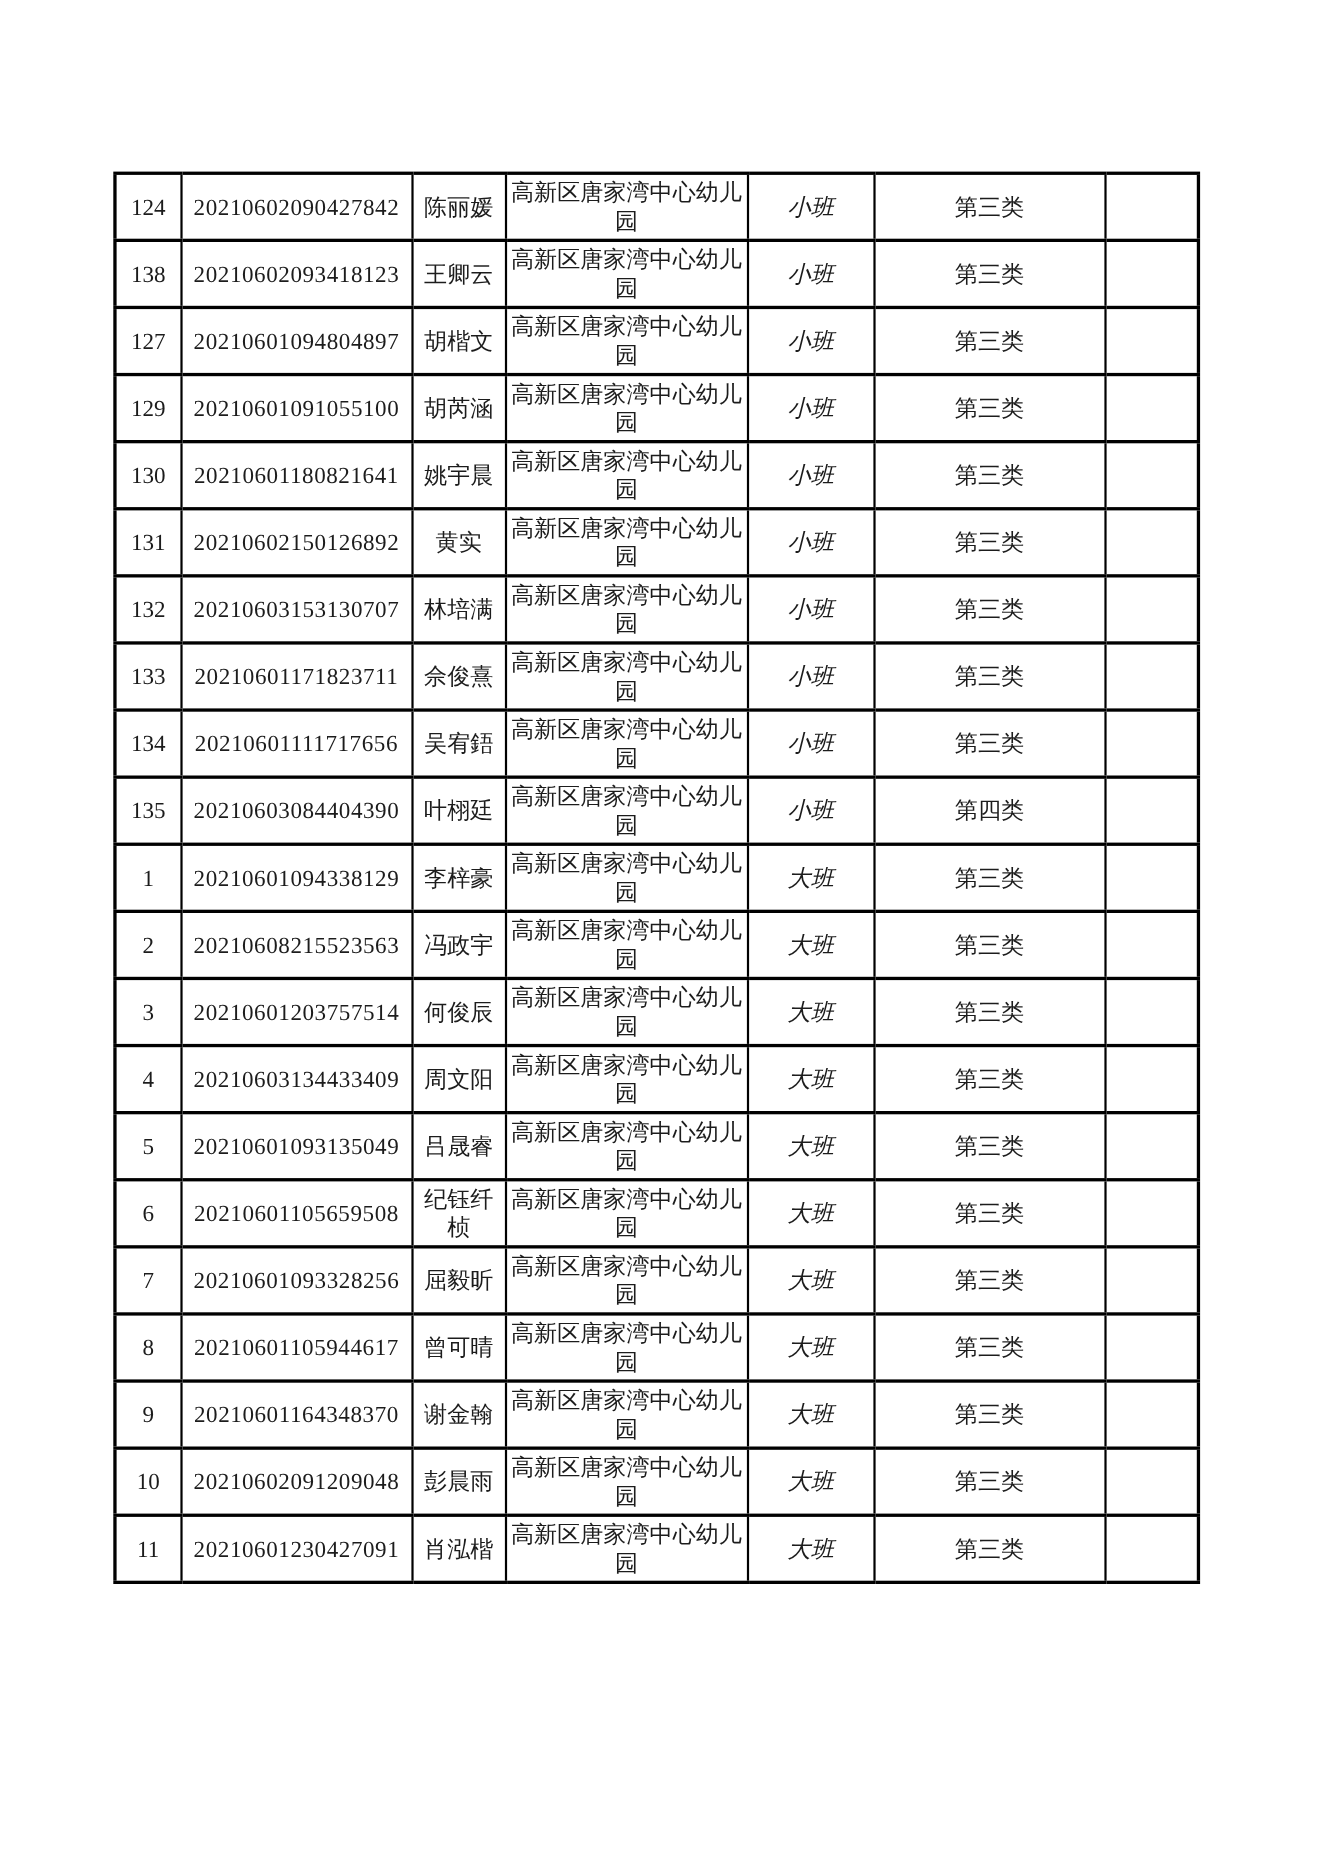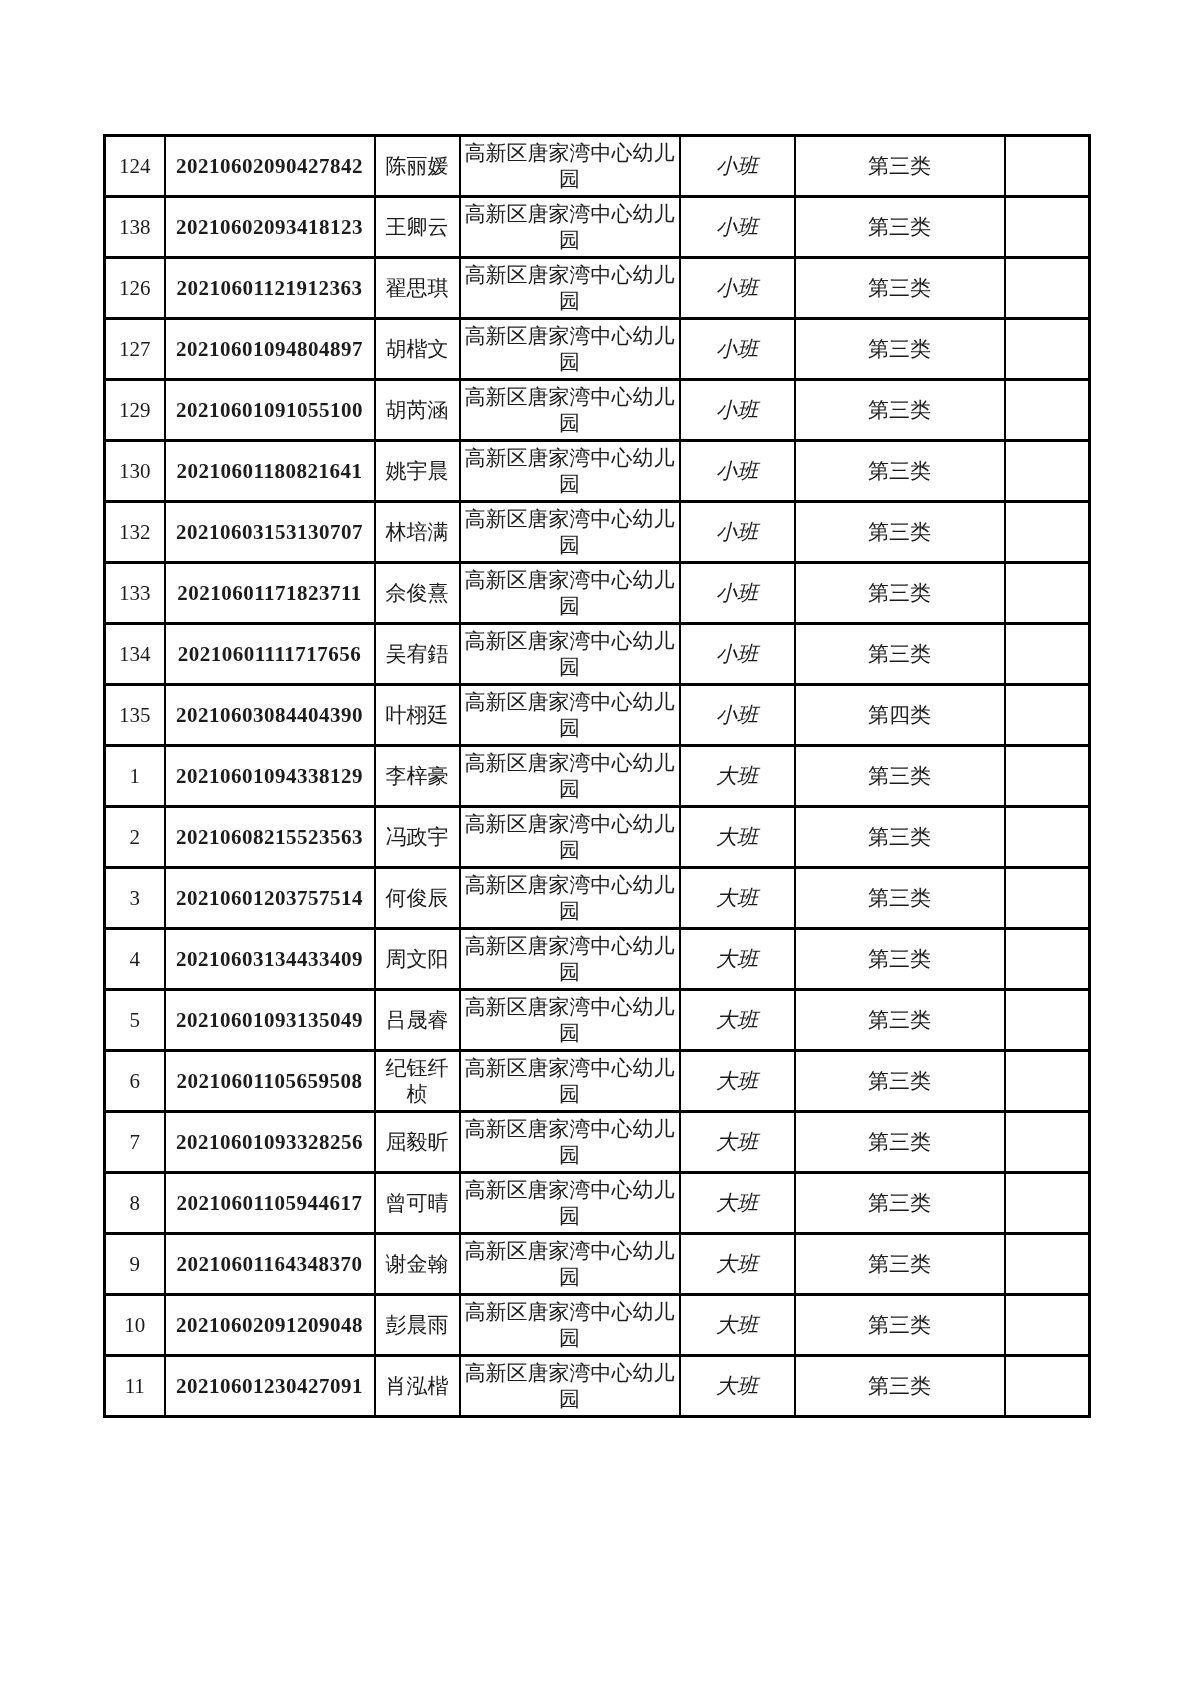--- a/index.html
+++ b/index.html
@@ -13,21 +13,21 @@
     height: 1698px;
     margin: 0 auto;
     background: #ffffff;
     overflow: hidden;
     font-family: "Liberation Serif", "DejaVu Serif", serif;
     color: #1c1c1c;
   }
   table.roster {
     position: absolute;
     left: 103px;
-    top: 134px;
+    top: 156px;
     width: 985px;
     border-collapse: collapse;
     table-layout: fixed;
     border: 3px solid #000;
     padding-left: 16px;
   }
   table.roster td {
     border-left: 2px solid #000;
     border-right: 2px solid #000;
     border-top: 3px solid #000;
@@ -35,21 +35,21 @@
     height: 56px;
     padding: 1px 3px;
     text-align: center;
     vertical-align: middle;
     font-size: 21px;
     line-height: 26px;
     word-break: break-all;
     overflow: hidden;
   }
   td.c-serial   { font-size: 20px; }
-  td.c-id       { font-size: 21px; letter-spacing: 0.5px; white-space: nowrap; font-weight: bold; }
+  td.c-id       { font-size: 21px; letter-spacing: 0.5px; white-space: nowrap; }
   td.c-name     { font-size: 21px; }
   td.c-school   { font-size: 20px; line-height: 25px; }
   td.c-class    { font-size: 21px; font-style: italic; }
   td.c-category { font-size: 21px; font-family: Liberation Serif, serif; }
   td.c-remark   { font-size: 21px; }
 </style>
 </head>
 <body>
 
 <div class="page">
@@ -77,29 +77,20 @@
     <tr>
       <td class="c-serial">138</td>
       <td class="c-id">20210602093418123</td>
       <td class="c-name">王卿云</td>
       <td class="c-school">高新区唐家湾中心幼儿园</td>
       <td class="c-class">小班</td>
       <td class="c-category">第三类</td>
       <td class="c-remark"></td>
     </tr>
 
-    <tr>
-      <td class="c-serial">126</td>
-      <td class="c-id">20210601121912363</td>
-      <td class="c-name">翟思琪</td>
-      <td class="c-school">高新区唐家湾中心幼儿园</td>
-      <td class="c-class">小班</td>
-      <td class="c-category">第三类</td>
-      <td class="c-remark"></td>
-    </tr>
 
     <tr>
       <td class="c-serial">127</td>
       <td class="c-id">20210601094804897</td>
       <td class="c-name">胡楷文</td>
       <td class="c-school">高新区唐家湾中心幼儿园</td>
       <td class="c-class">小班</td>
       <td class="c-category">第三类</td>
       <td class="c-remark"></td>
     </tr>
@@ -118,20 +109,29 @@
     <tr>
       <td class="c-serial">130</td>
       <td class="c-id">20210601180821641</td>
       <td class="c-name">姚宇晨</td>
       <td class="c-school">高新区唐家湾中心幼儿园</td>
       <td class="c-class">小班</td>
       <td class="c-category">第三类</td>
       <td class="c-remark"></td>
     </tr>
 
+    <tr>
+      <td class="c-serial">131</td>
+      <td class="c-id">20210602150126892</td>
+      <td class="c-name">黄实</td>
+      <td class="c-school">高新区唐家湾中心幼儿园</td>
+      <td class="c-class">小班</td>
+      <td class="c-category">第三类</td>
+      <td class="c-remark"></td>
+    </tr>
 
     <tr>
       <td class="c-serial">132</td>
       <td class="c-id">20210603153130707</td>
       <td class="c-name">林培满</td>
       <td class="c-school">高新区唐家湾中心幼儿园</td>
       <td class="c-class">小班</td>
       <td class="c-category">第三类</td>
       <td class="c-remark"></td>
     </tr>

